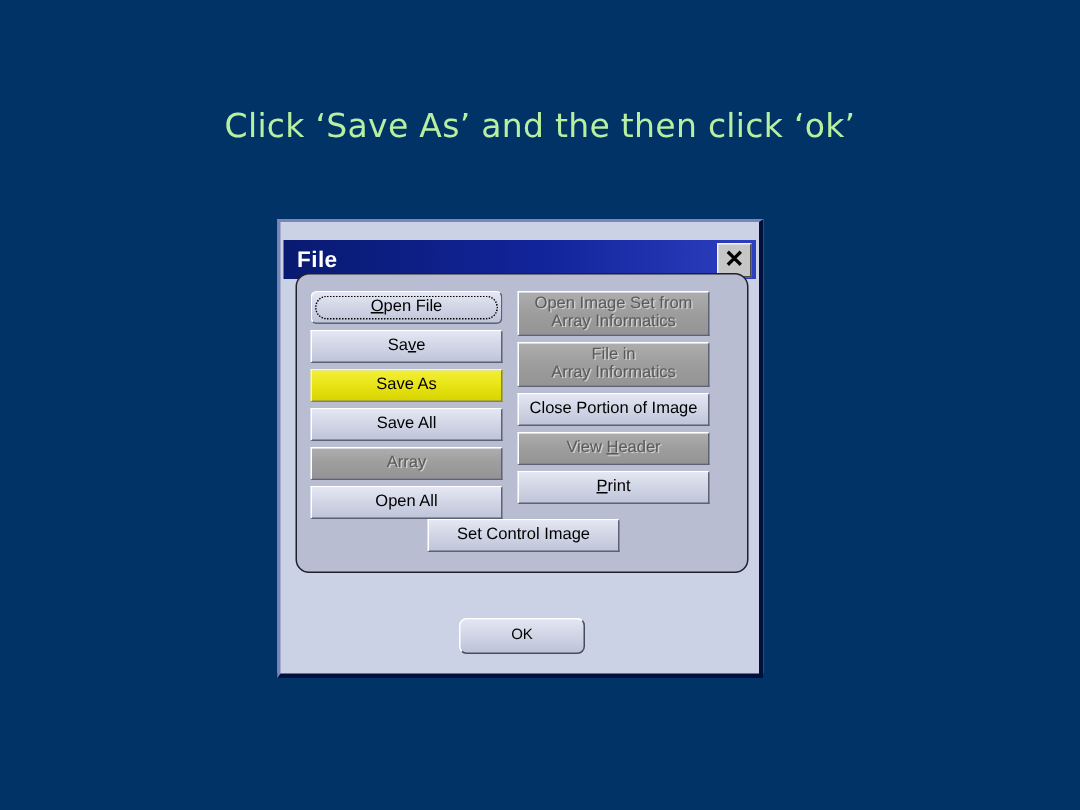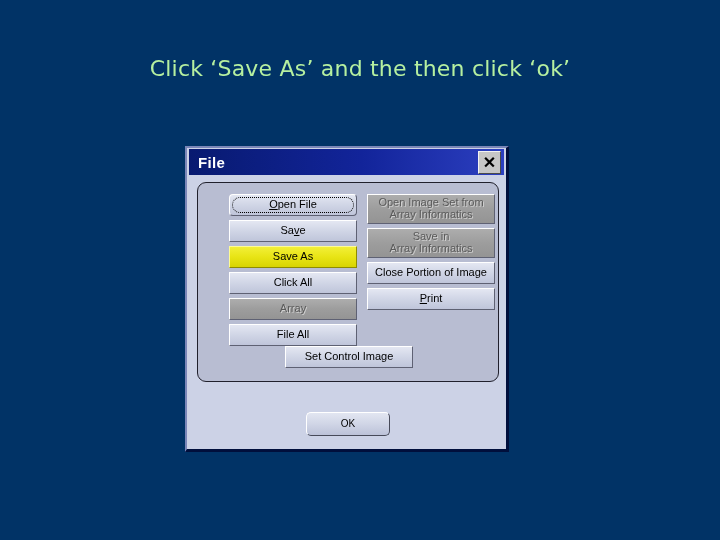--- a/index.html
+++ b/index.html
@@ -12,21 +12,21 @@
     background: #013366;
     font-family: "Liberation Sans", sans-serif;
     overflow: hidden;
     position: relative;
   }
 
   
   .slide-title {
     position: absolute;
     left: 0;
-    top: 56px;
+    top: 72px;
     width: 720px;
     text-align: center;
     color: #b6f0a0;
     font-family: "DejaVu Sans", sans-serif;
     font-size: 22px;
     font-weight: 400;
     letter-spacing: .2px;
     white-space: nowrap;
   }
 
@@ -41,21 +41,21 @@
     border-top: 2px solid #7a86b8;
     border-left: 2px solid #7a86b8;
     border-right: 3px solid #000f3c;
     border-bottom: 3px solid #000f3c;
     box-sizing: border-box;
   }
 
   .titlebar {
     position: relative;
     height: 26px;
-    margin: 1px 2px 0 2px;
+    margin: 12px 2px 0 2px;
     background: linear-gradient(to right, #081a70 0%, #12249a 55%, #2c3fc0 100%);
     display: flex;
     align-items: center;
   }
   .titlebar-text {
     color: #ffffff;
     font-size: 15px;
     font-weight: bold;
     padding-left: 9px;
     font-family: "Liberation Sans", sans-serif;
@@ -96,21 +96,20 @@
     box-sizing: border-box;
   }
 
   .cols {
     position: absolute;
     left: 9px;
     top: 11px;
     width: 284px;
     display: flex;
     gap: 10px;
-    margin-left: 22px;
   }
   .col {
     width: 128px;
     display: flex;
     flex-direction: column;
     gap: 4px;
   }
 
   
   .btn {
@@ -202,31 +201,34 @@
     <div class="cols">
 
       <div class="col">
         <div class="btn focus rounded">
           <span><u>O</u>pen File</span>
         </div>
         <div class="btn">
           <span>Sa<u>v</u>e</span>
         </div>
         <div class="btn highlight">Save As</div>
-        <div class="btn">Click All</div>
+        <div class="btn">Save All</div>
         <div class="btn disabled">Array</div>
-        <div class="btn">File All</div>
+        <div class="btn">Open All</div>
       </div>
 
       <div class="col">
         <div class="btn tall disabled">Open Image Set from
 Array Informatics</div>
-        <div class="btn tall disabled">Save in
+        <div class="btn tall disabled">File in
 Array Informatics</div>
         <div class="btn">Close Portion of Image</div>
+        <div class="btn disabled">
+          <span>View <u>H</u>eader</span>
+        </div>
         <div class="btn">
           <span><u>P</u>rint</span>
         </div>
       </div>
 
     </div>
 
     <div class="btn btn-set-control">Set Control Image</div>
   </div>
 

